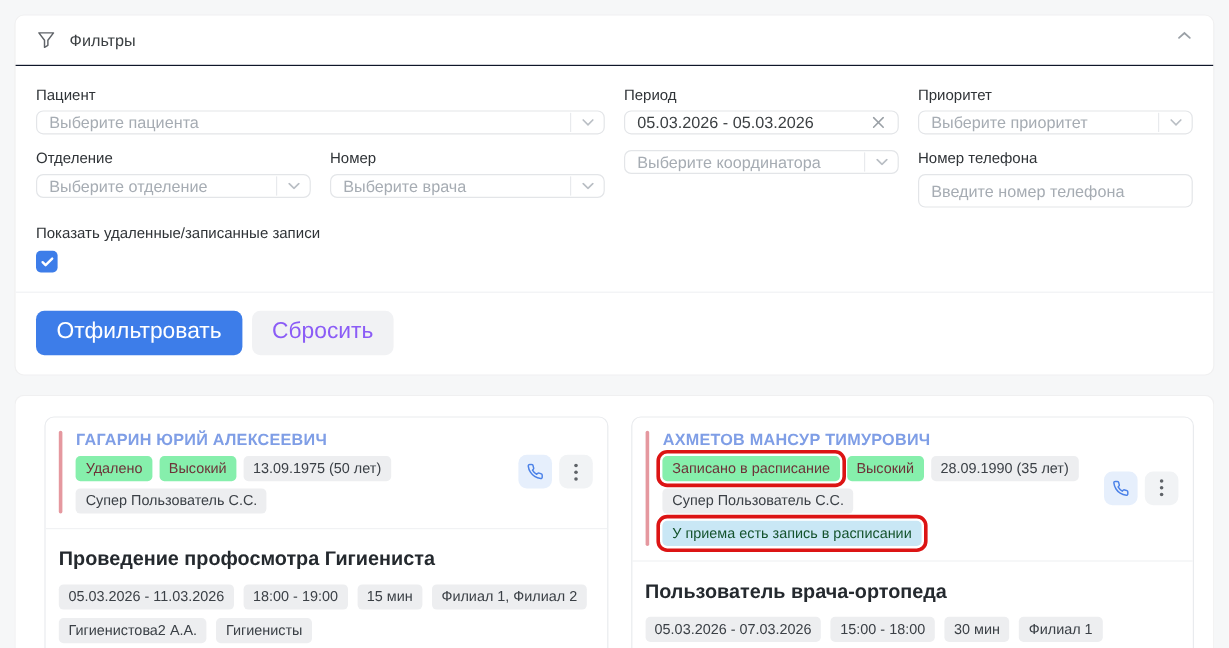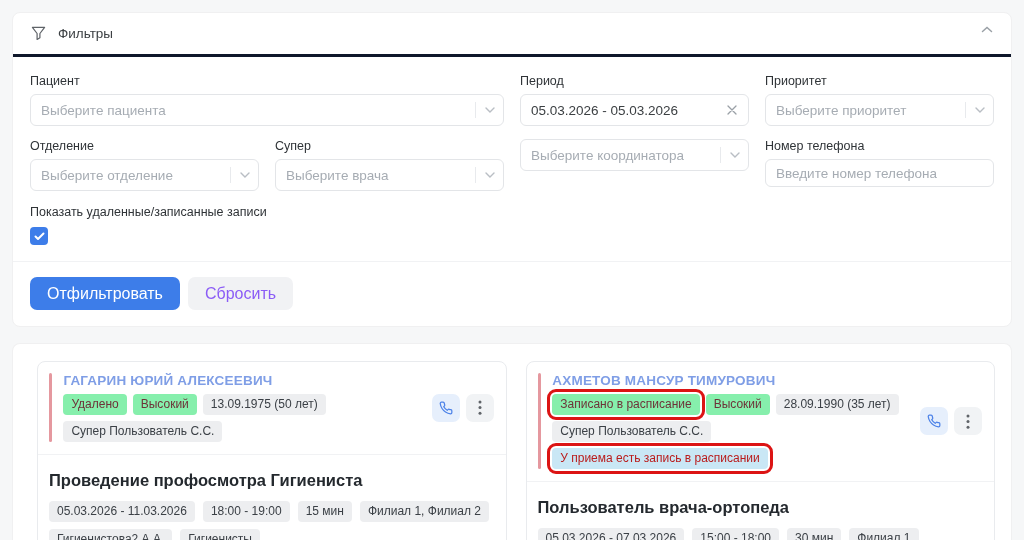--- a/index.html
+++ b/index.html
@@ -13,36 +13,36 @@
   
   .panel {
     background: #fff;
     border: 1px solid #f0f0f1;
     border-radius: 8px;
     margin: 12px 12px 0 12px;
   }
   .panel-header {
     display: flex; align-items: flex-start;
     padding: 13px 18px;
-    border-bottom: 3px solid #0f172a;
+    border-bottom: 1px solid #0f172a;
   }
   .panel-title { font-size: 13.5px; color: #3c4043; margin-left: 12px; }
   .collapse-btn { margin-left: auto; cursor: pointer; display: flex; align-items: center; }
 
   .panel-body { padding: 17px 17px 0 17px; }
   .fields-grid {
     display: grid;
     grid-template-columns: repeat(4, 1fr);
     column-gap: 16px; row-gap: 13px;
   }
   .field label { display: block; font-size: 12.5px; color: #2f3337; margin-bottom: 6px; }
   .field-span2 { grid-column: span 2; }
 
   .control {
-    height: 32px; border: 1px solid #e3e5e8; border-radius: 6px;
+    height: 20px; border: 1px solid #e3e5e8; border-radius: 6px;
     display: flex; align-items: center; background: #fff;
     padding: 0 8px 0 10px; font-size: 13.5px;
   }
   .control .ph { color: #a6acb3; flex: 1; white-space: nowrap; overflow: hidden; }
   .control .val { color: #3c4043; flex: 1; white-space: nowrap; }
   .select-caret {
     border-left: 1px solid #e8eaed; height: 16px;
     display: flex; align-items: center; padding-left: 9px; margin-left: 6px;
   }
   input.text-input {
@@ -58,21 +58,21 @@
     width: 18px; height: 18px; border-radius: 4px; background: #3d7de9;
     display: flex; align-items: center; justify-content: center; cursor: pointer;
   }
 
   .panel-footer {
     border-top: 1px solid #f1f2f4;
     padding: 15px 17px 16px 17px;
     display: flex; gap: 8px;
   }
   .btn {
-    font-family: inherit; font-size: 16px; border: none; border-radius: 7px;
+    font-family: inherit; font-size: 19px; border: none; border-radius: 7px;
     padding: 7px 17px; cursor: pointer; line-height: 1.2;
   }
   .btn-primary { background: #3d7de9; color: #fff; }
   .btn-secondary { background: #f1f2f4; color: #8b5cf6; }
 
   
   .cards-wrap {
     background: #fff;
     border: 1px solid #f0f0f1; border-bottom: none;
     border-radius: 8px 8px 0 0;
@@ -99,21 +99,21 @@
     font-size: 13.5px; font-weight: bold; color: #7f9ee6;
     letter-spacing: .2px; cursor: pointer; white-space: nowrap;
   }
   .badge-row { display: flex; flex-wrap: wrap; gap: 6px; align-items: center; }
   .badge {
     font-size: 12px; line-height: 1; padding: 4px 8px 5px 8px;
     border-radius: 4px; white-space: nowrap;
   }
   .badge-gray { background: #edeef0; color: #3b4046; }
   .badge-pink { background: #86efac; color: #6d3238; }
-  .badge-blue { background: #c9e7f5; color: #b91c1c; }
+  .badge-blue { background: #c9e7f5; color: #14532d; }
   .hl { outline: 3px solid #dc1414; outline-offset: 2px; border-radius: 4px; }
 
   .head-actions { margin-left: auto; display: flex; gap: 6px; align-self: center; padding-left: 8px; }
   .icon-btn {
     width: 28px; height: 28px; border-radius: 7px; border: none; cursor: pointer;
     display: flex; align-items: center; justify-content: center;
   }
   .icon-btn.phone { background: #e6effc; }
   .icon-btn.menu { background: #f1f3f5; }
 
@@ -185,21 +185,21 @@
           <span class="ph">Выберите отделение</span>
           <span class="select-caret">
             <svg width="10" height="6" viewBox="0 0 10 6" fill="none" stroke="#b9bec4" stroke-width="1.4" stroke-linecap="round">
                 <path d="M1 1l4 4 4-4"></path>
               </svg>
           </span>
         </div>
       </div>
 
       <div class="field">
-        <label>Супер</label>
+        <label>Номер</label>
         <div class="control">
           <span class="ph">Выберите врача</span>
           <span class="select-caret">
             <svg width="10" height="6" viewBox="0 0 10 6" fill="none" stroke="#b9bec4" stroke-width="1.4" stroke-linecap="round">
                 <path d="M1 1l4 4 4-4"></path>
               </svg>
           </span>
         </div>
       </div>
 

